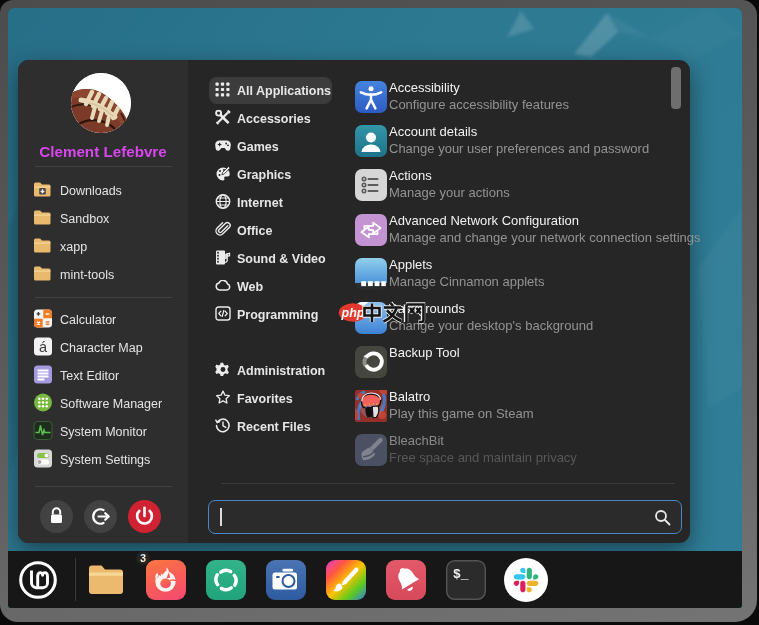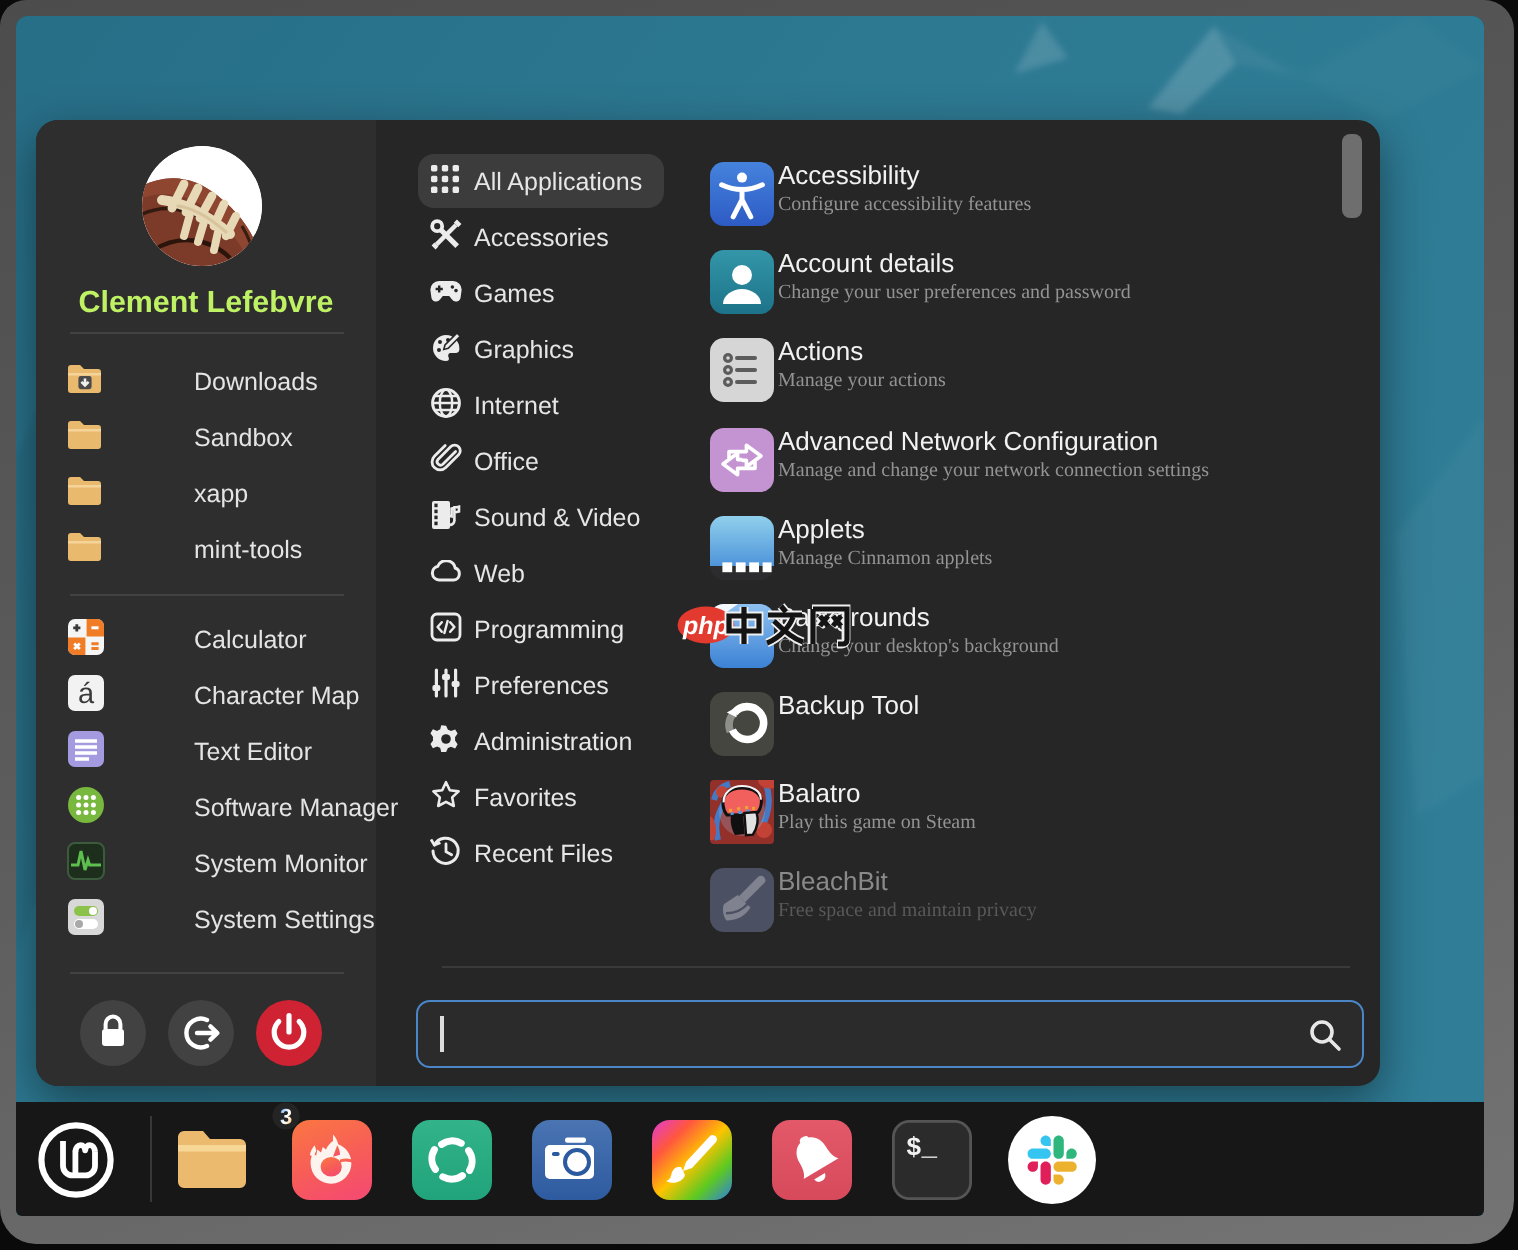--- a/index.html
+++ b/index.html
@@ -13,35 +13,35 @@
   background:#2e7b95; overflow:hidden; border-radius:6px 6px 3px 3px; box-shadow:inset 0 0 0 1px rgba(0,0,0,.35); }
 #desk { position:absolute; left:0; top:0; width:734px; height:600px; }
 
 .menu { position:absolute; left:10px; top:52px; width:672px; height:483px;
   background:#262626; border-radius:11px; box-shadow:0 8px 24px rgba(0,0,0,.45); }
 .sidebar { position:absolute; left:0; top:0; width:170px; height:483px;
   background:#2e2e2e; border-radius:11px 0 0 11px; }
 .sep { position:absolute; height:1px; background:#424242; }
 .avatar { position:absolute; left:53px; top:13px; width:60px; height:60px; border-radius:50%; overflow:hidden; background:#fff; }
 .uname { position:absolute; left:0; top:83px; width:170px; text-align:center;
-  color:#bef264; font-size:15.2px; font-weight:bold; }
+  color:#d946ef; font-size:15.2px; font-weight:bold; }
 .srow { position:absolute; left:0; width:170px; height:28px; color:#e4e4e4; font-size:12.5px; }
 .srow .ic { position:absolute; left:15px; top:50%; transform:translateY(-50%); }
-.srow .tx { position:absolute; left:42px; top:50%; transform:translateY(-50%); white-space:nowrap;margin-left:37px; }
+.srow .tx { position:absolute; left:42px; top:50%; transform:translateY(-50%); white-space:nowrap; }
 .cbtn { position:absolute; width:33px; height:33px; border-radius:50%; top:440px; }
 
 .cat { position:absolute; left:191px; width:150px; height:28px; color:#e6e6e6; font-size:12.5px; }
 .cat .ic { position:absolute; left:6px; top:50%; transform:translateY(-50%); }
-.cat .tx { position:absolute; left:28px; top:50%; transform:translateY(-50%); white-space:nowrap; }
+.cat .tx { position:absolute; left:28px; top:50%; transform:translateY(-50%); white-space:nowrap;font-weight:bold; }
 .catpill { position:absolute; left:191px; top:17px; width:123px; height:27px; background:#3c3c3c; border-radius:8px; }
 
 .app { position:absolute; left:330px; width:330px; height:44px; }
 .app .aic { position:absolute; left:7px; top:3px; width:32px; height:32px; }
 .app .t1 { position:absolute; left:41px; top:2px; font-size:13px; color:#f2f2f2; white-space:nowrap; }
-.app .t2 { position:absolute; left:41px; top:19px; font-size:10px; color:#939393; white-space:nowrap;font-family:Liberation Serif, serif; }
+.app .t2 { position:absolute; left:41px; top:19px; font-size:13px; color:#939393; white-space:nowrap; }
 .scrollbar { position:absolute; left:653px; top:7px; width:10px; height:42px; border-radius:4px; background:#6e6e6e; }
 .search { position:absolute; left:190px; top:440px; width:474px; height:34px;
   background:#2b2b2b; border:1.5px solid #4a86c8; border-radius:7px; }
 .cursor { position:absolute; left:11px; top:7px; width:1.5px; height:18px; background:#dcdcdc; }
 
 .taskbar { position:absolute; left:0; top:543px; width:734px; height:57px; background:#171717; }
 .tsep { position:absolute; left:67px; top:7px; width:1px; height:43px; background:#383838; }
 .ticon { position:absolute; top:9px; width:40px; height:40px; }
 .badge { position:absolute; left:128px; top:0px; width:14px; height:14px; }
 </style>
@@ -287,33 +287,20 @@
       </svg></span>
           <span class="tx">Web</span>
         </div>
       <div class="cat" style="top:241px;">
           <span class="ic"><svg width="16" height="16" viewBox="0 0 16 16">
         <rect x="1" y="1.5" width="14" height="13" rx="2.5" fill="none" stroke="#ececec" stroke-width="1.4"></rect>
         <path d="M5.9 5.6 L3.8 8 l2.1 2.4 M10.1 5.6 L12.2 8 l-2.1 2.4 M8.8 5 L7.2 11" fill="none" stroke="#ececec" stroke-width="1.25" stroke-linecap="round" stroke-linejoin="round"></path>
       </svg></span>
           <span class="tx">Programming</span>
         </div>
-      <div class="cat" style="top:269px;">
-          <span class="ic"><svg width="16" height="16" viewBox="0 0 16 16">
-        <g stroke="#ececec" stroke-width="1.6" stroke-linecap="round">
-        <path d="M3.2 1.5 v13 M8 1.5 v13 M12.8 1.5 v13"></path>
-              </g>
-        <g fill="#ececec">
-                <rect x="1.2" y="9" width="4" height="3" rx="1"></rect>
-                <rect x="6" y="3.5" width="4" height="3" rx="1"></rect>
-                <rect x="10.8" y="7" width="4" height="3" rx="1"></rect>
-              </g>
-      </svg></span>
-          <span class="tx">Preferences</span>
-        </div>
       <div class="cat" style="top:297px;">
           <span class="ic"><svg width="16" height="16" viewBox="0 0 16 16">
         <path d="M8 0.8 l1 2.2 a5.3 5.3 0 0 1 1.6 0.7 l2.3 -0.9 l1.3 2.2 l-1.4 2 a5.3 5.3 0 0 1 0 1.8 l1.4 2 l-1.3 2.2 l-2.3 -0.9 a5.3 5.3 0 0 1 -1.6 0.7 l-1 2.2 l-2.6 0 l-0.6 -2.3 a5.3 5.3 0 0 1 -1.6 -0.7 l-2.3 0.9 l-1.3 -2.2 l1.4 -2 a5.3 5.3 0 0 1 0 -1.8 l-1.4 -2 l1.3 -2.2 l2.3 0.9 a5.3 5.3 0 0 1 1.6 -0.7 l0.6 -2.3 Z" fill="#ececec" transform="translate(0.6 0.6) scale(0.93)"></path>
         <circle cx="8" cy="8" r="2.4" fill="#262626"></circle>
       </svg></span>
           <span class="tx">Administration</span>
         </div>
       <div class="cat" style="top:325px;">
           <span class="ic"><svg width="16" height="16" viewBox="0 0 16 16">
         <path d="M8 1.6 l1.9 4 l4.4 0.6 l-3.2 3 l0.8 4.3 L8 11.4 l-3.9 2.1 l0.8 -4.3 l-3.2 -3 l4.4 -0.6 Z" fill="none" stroke="#ececec" stroke-width="1.3" stroke-linejoin="round"></path>

